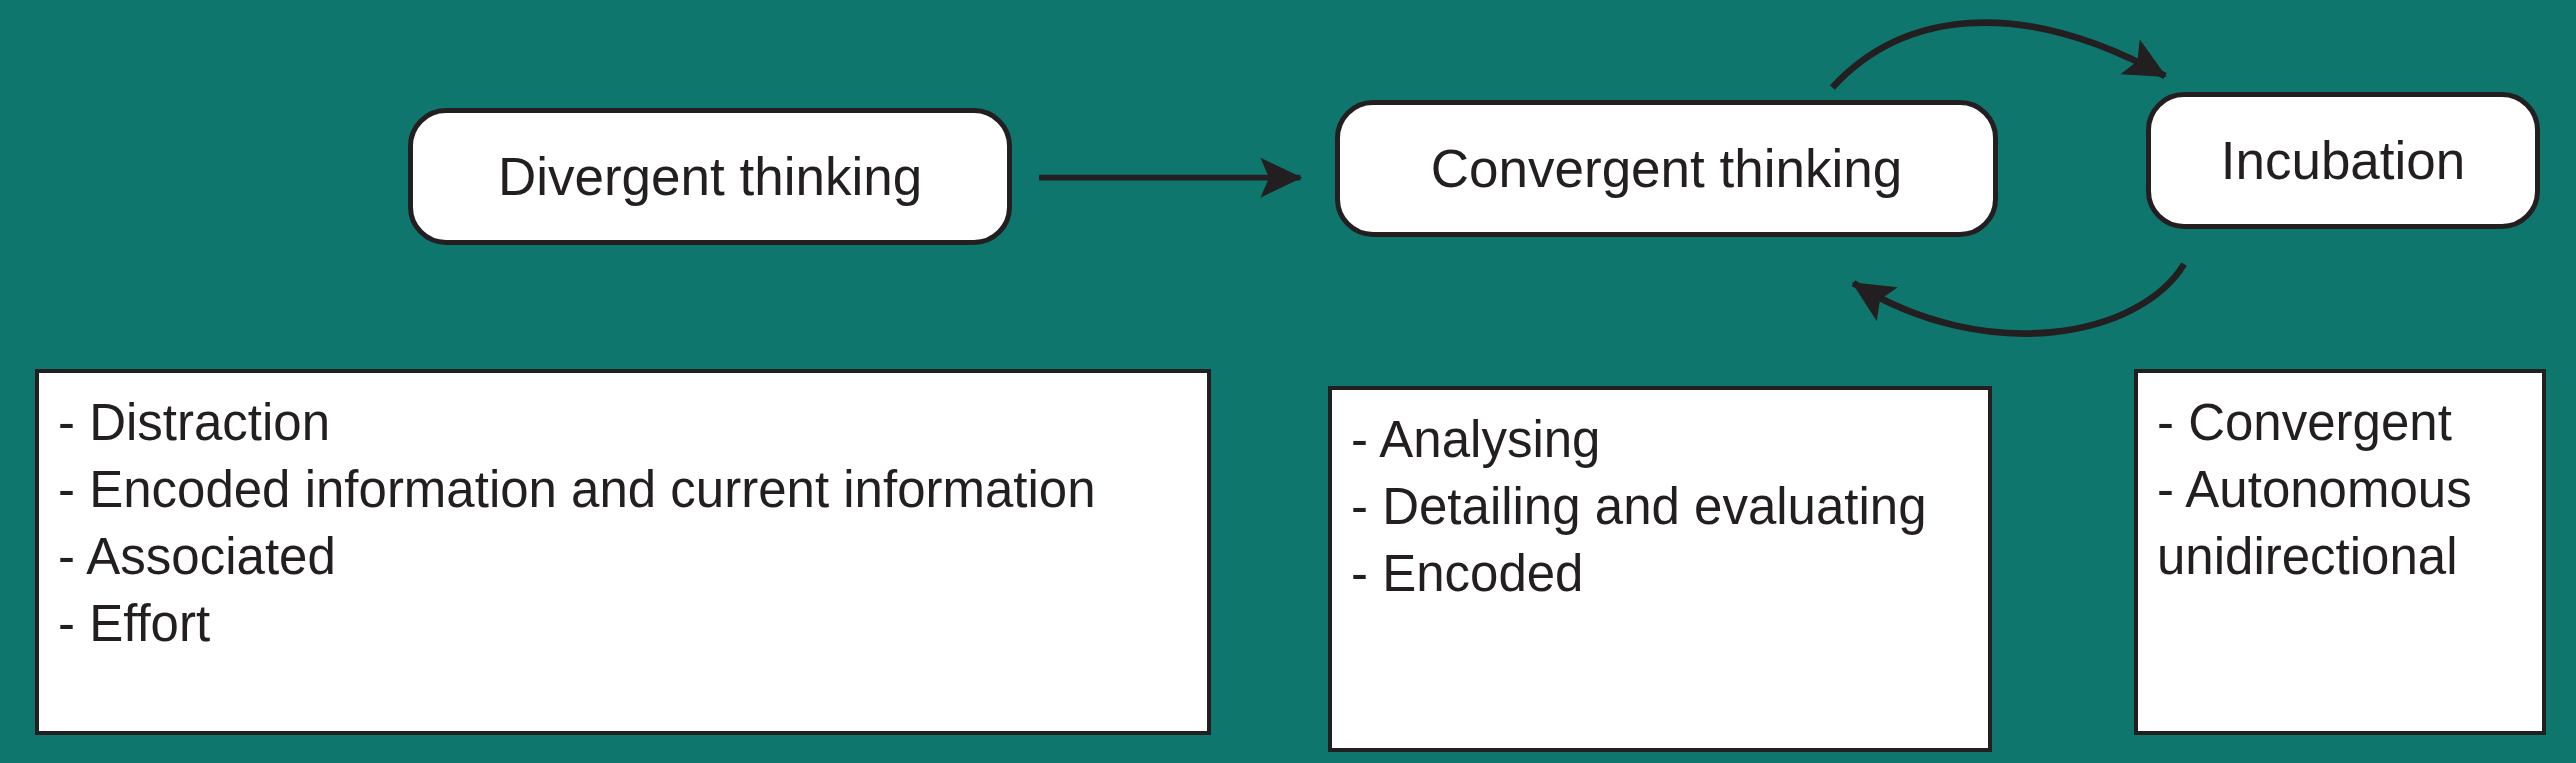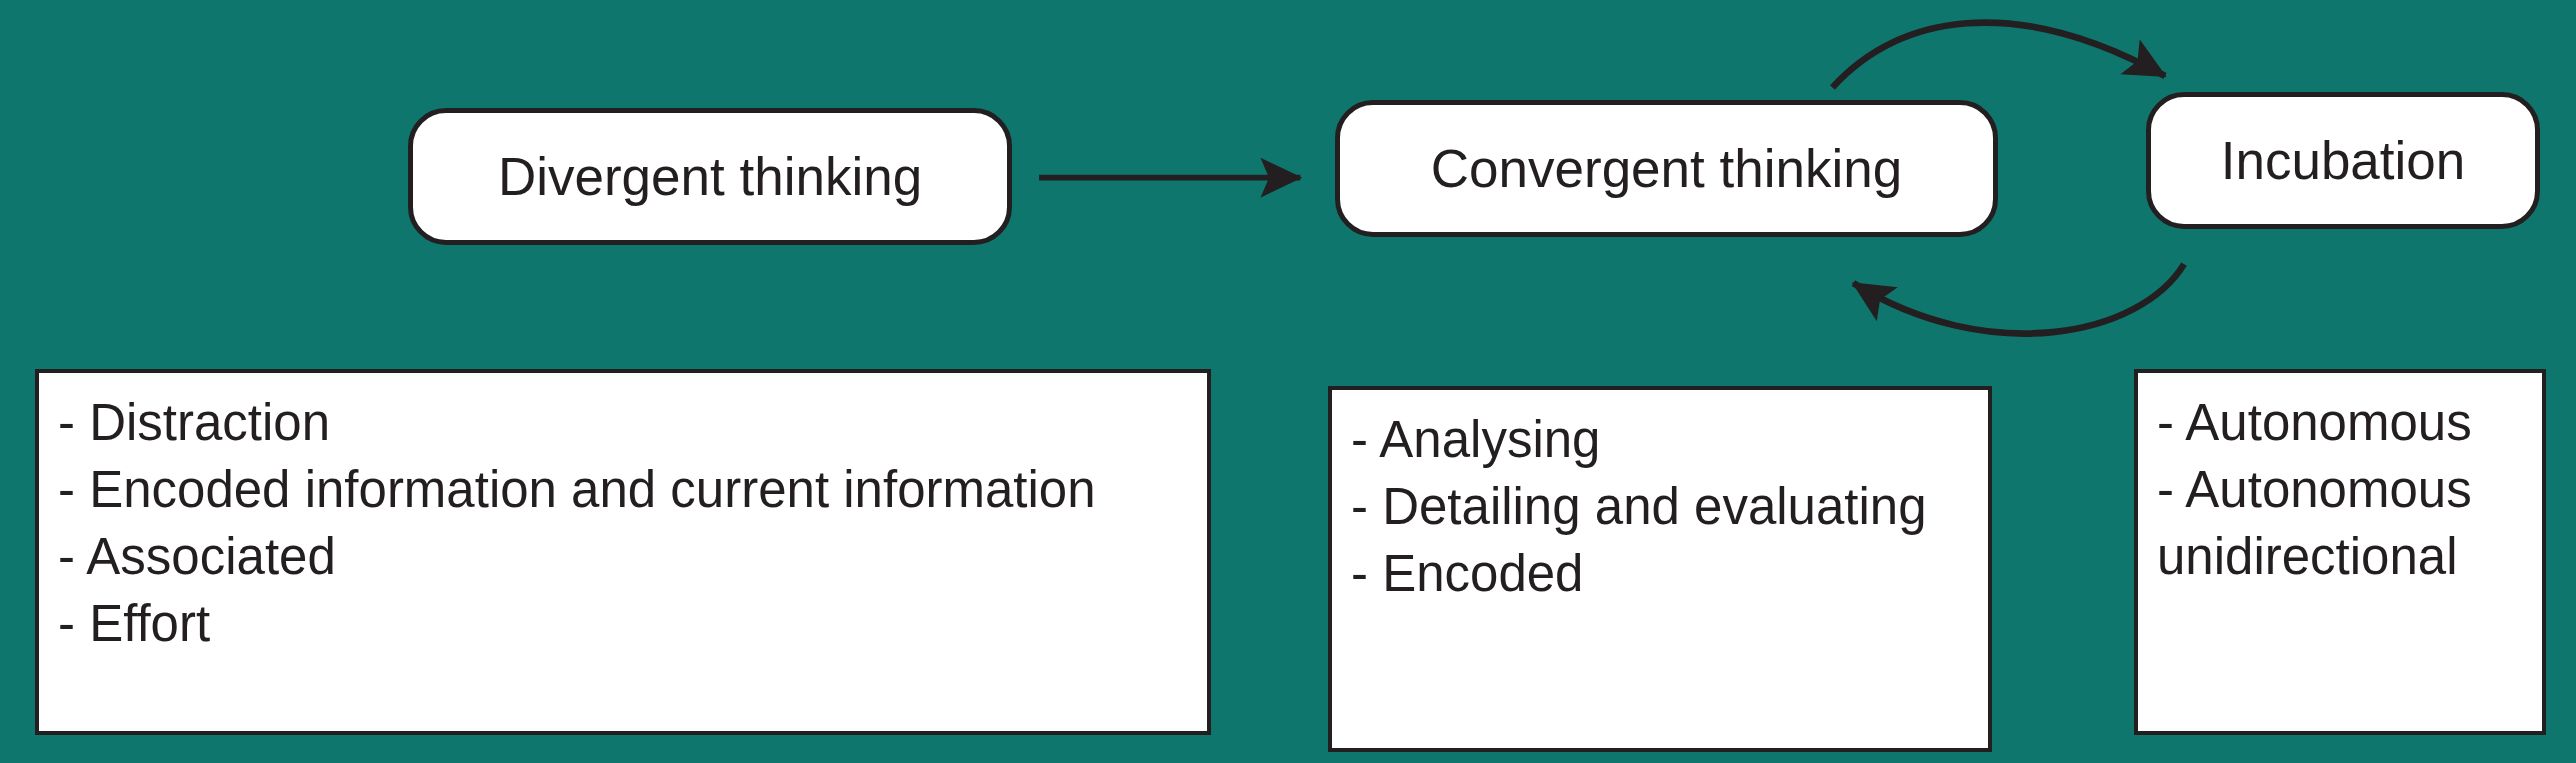--- a/index.html
+++ b/index.html
@@ -100,19 +100,19 @@
   <div class="detail detail-middle">
     <ul>
       <li>- Analysing</li>
       <li>- Detailing and evaluating</li>
       <li>- Encoded</li>
     </ul>
   </div>
 
   <div class="detail detail-right">
     <ul>
-      <li>- Autonomous</li>
+      <li>- Convergent</li>
       <li>- Autonomous unidirectional</li>
     </ul>
   </div>
 
 </div>
 
 
 </body></html>

